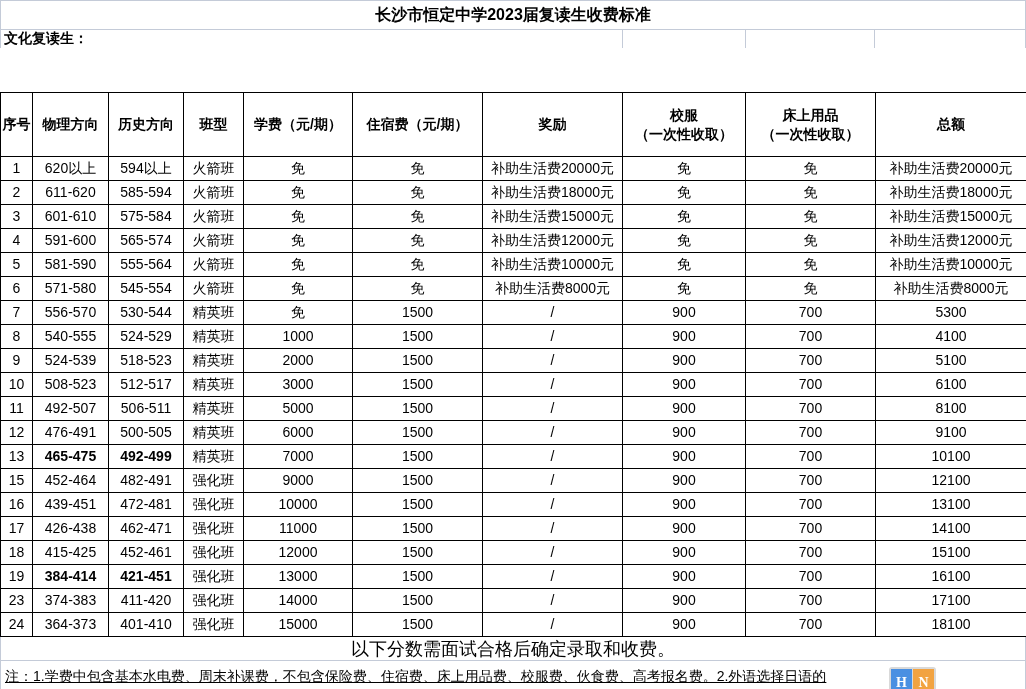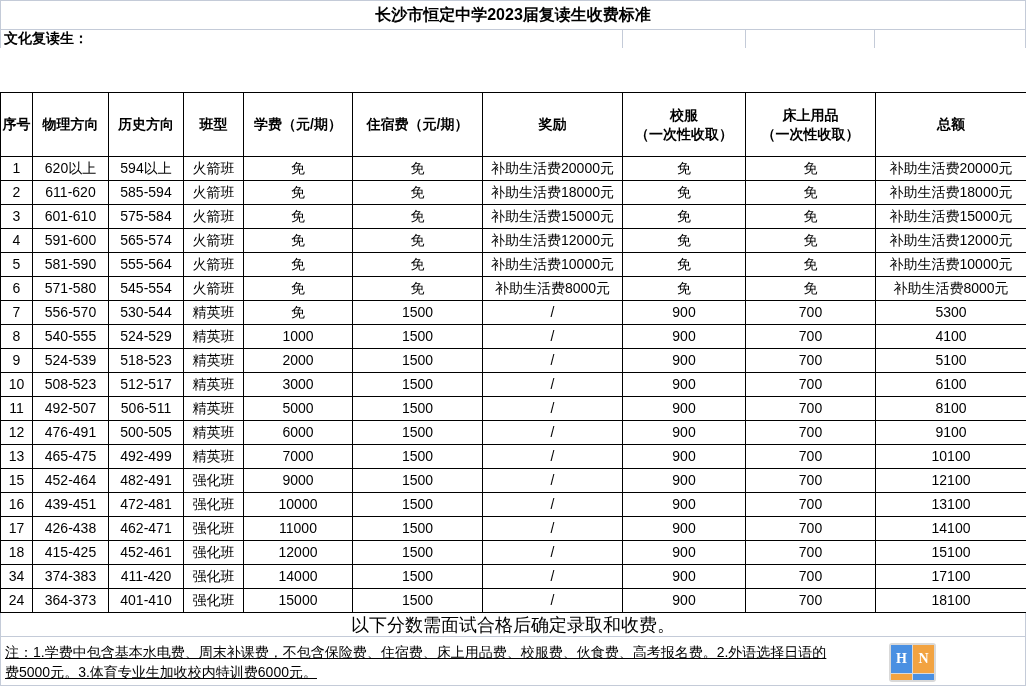--- a/index.html
+++ b/index.html
@@ -65,21 +65,21 @@
     white-space:pre-line;
     line-height:19px;
     height:64px;
   }
   table.main td{
     height:24px;
     line-height:23px;
     font-weight:normal;
     white-space:nowrap;
   }
-  table.main td.bold{font-weight:normal;}
+  table.main td.bold{font-weight:bold;}
   
   .footer-row{
     height:24px;
     border-left:1px solid var(--grid);
     border-right:1px solid var(--grid);
     border-bottom:1px solid var(--grid);
     display:flex;align-items:center;justify-content:center;
     font-size:18px;
   }
   
@@ -363,21 +363,33 @@
           <td>452-461</td>
           <td>强化班</td>
           <td>12000</td>
           <td>1500</td>
           <td>/</td>
           <td>900</td>
           <td>700</td>
           <td>15100</td>
         </tr>
         <tr>
-          <td>34</td>
+          <td>19</td>
+          <td class="bold">384-414</td>
+          <td class="bold">421-451</td>
+          <td>强化班</td>
+          <td>13000</td>
+          <td>1500</td>
+          <td>/</td>
+          <td>900</td>
+          <td>700</td>
+          <td>16100</td>
+        </tr>
+        <tr>
+          <td>23</td>
           <td>374-383</td>
           <td>411-420</td>
           <td>强化班</td>
           <td>14000</td>
           <td>1500</td>
           <td>/</td>
           <td>900</td>
           <td>700</td>
           <td>17100</td>
         </tr>

